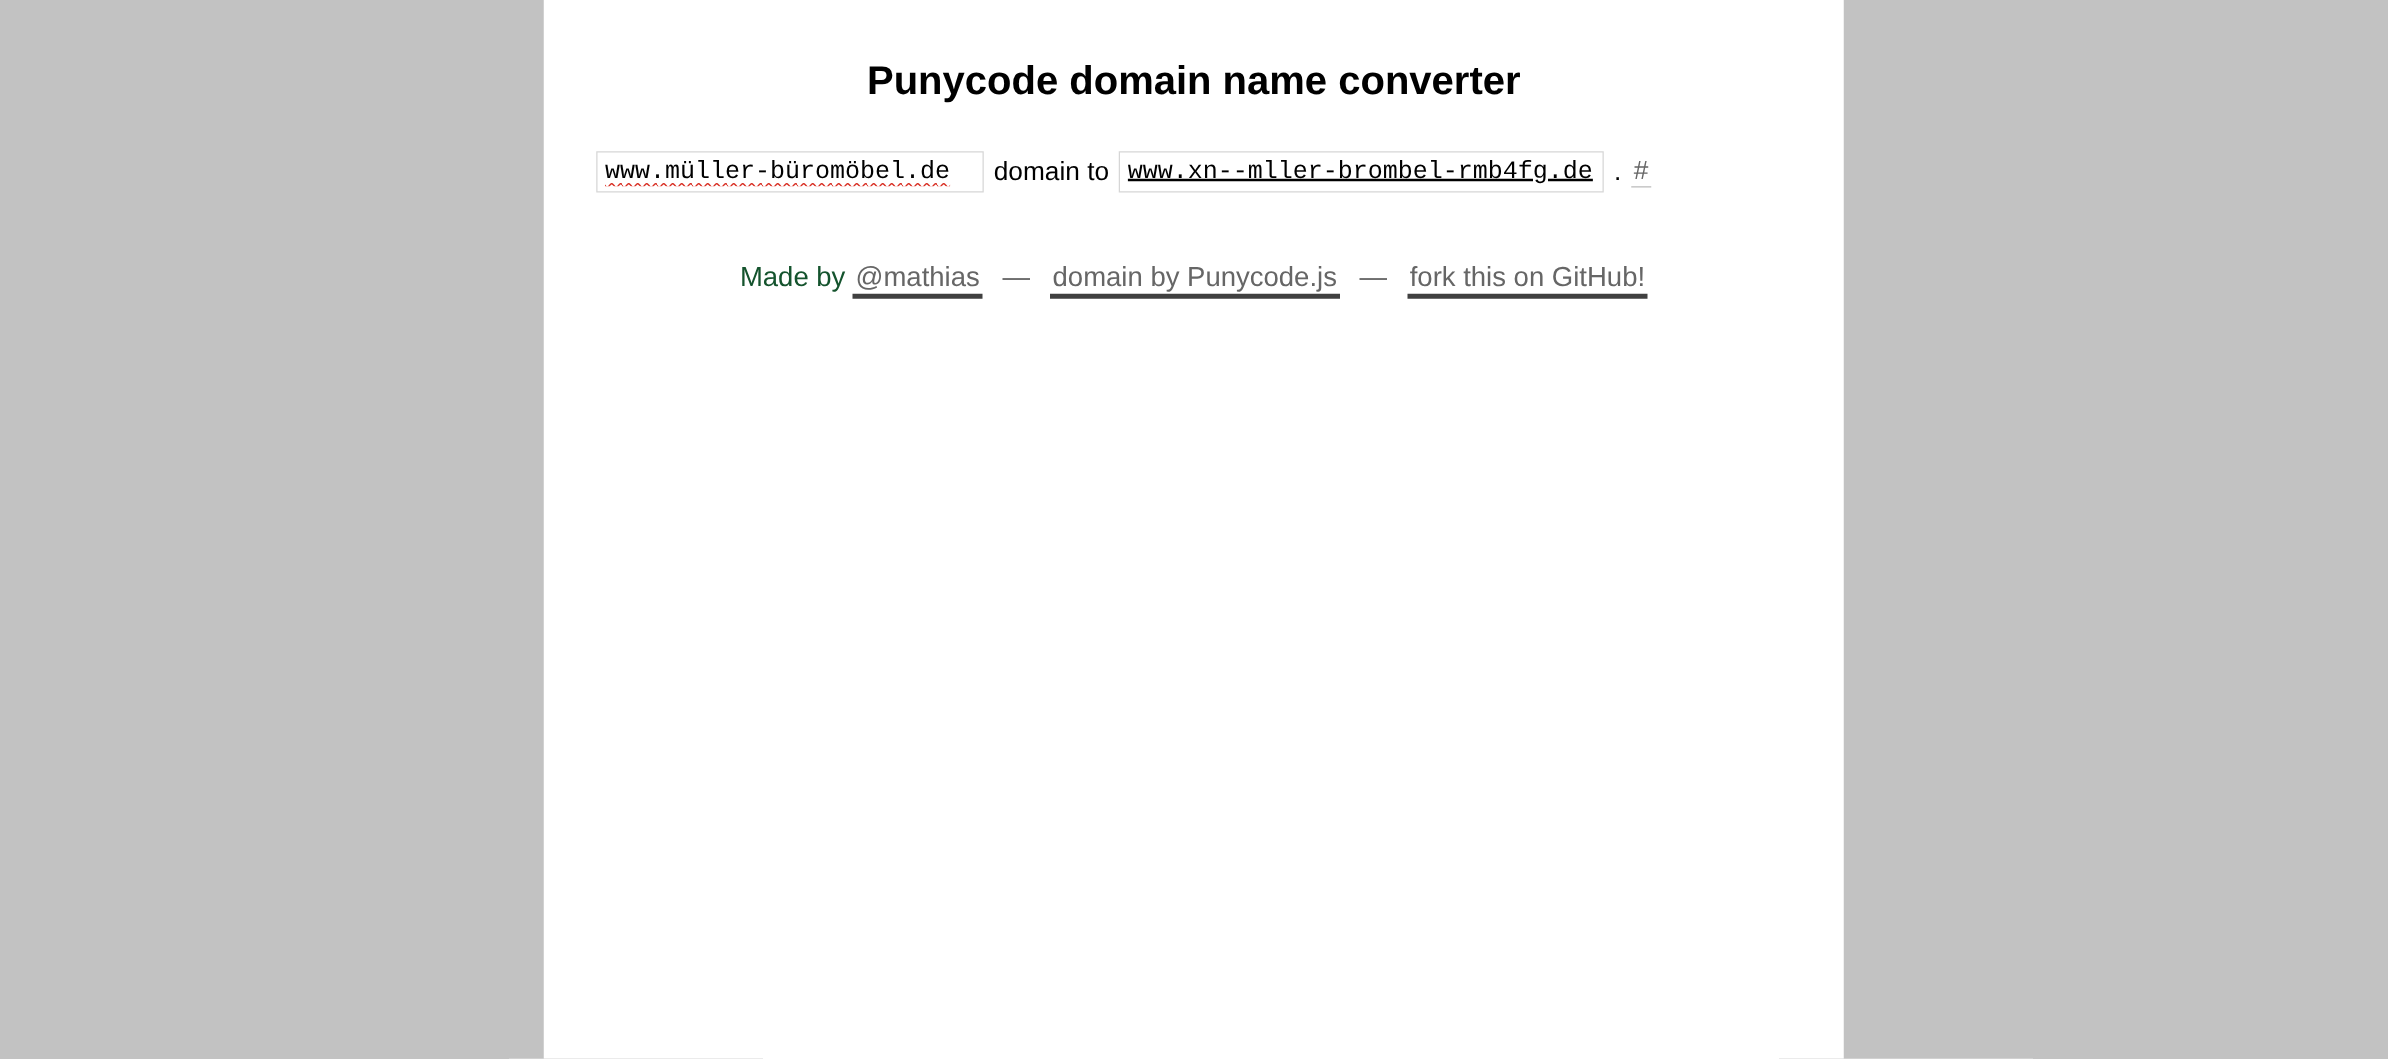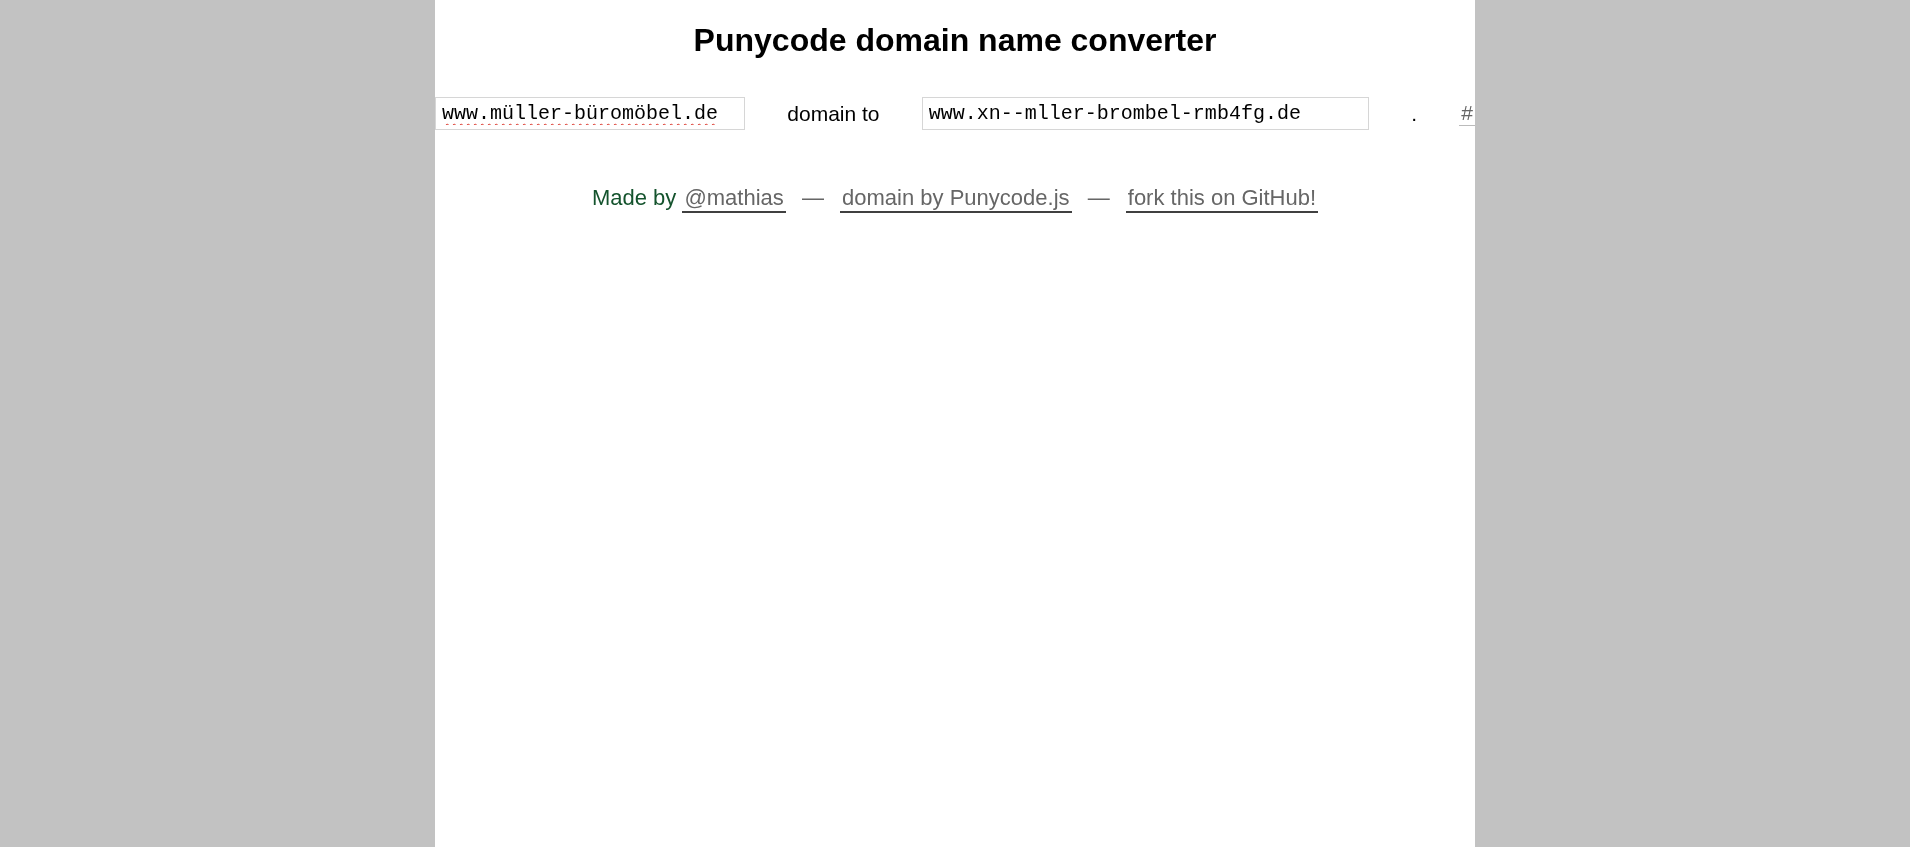--- a/index.html
+++ b/index.html
@@ -11,59 +11,61 @@
       background: #c2c2c2;
       font-family: -apple-system, BlinkMacSystemFont, "Segoe UI", Helvetica, Arial, sans-serif;
       display: flex;
       justify-content: center;
       min-height: 847px;
     }
     .page {
       background: #ffffff;
       width: 1040px;
       min-height: 847px;
-      padding-top: 22px;
+      padding-top: 46px;
       text-align: center;
     }
     h1 {
       font-size: 32px;
       font-weight: 700;
       color: #000;
       margin-bottom: 38px;
     }
     .converter-line {
       font-size: 21px;
       color: #000;
       margin-bottom: 55px;
       display: flex;
       align-items: center;
-      justify-content: space-between;
+      justify-content: flex-start;
       gap: 8px;
       flex-wrap: nowrap;
       white-space: nowrap;
+      margin-left: 42px;
     }
     .converter-line input[type="text"] {
       font-family: ui-monospace, SFMono-Regular, "SF Mono", Menlo, Consolas, "Liberation Mono", monospace;
       font-size: 20px;
       padding: 4px 6px;
       border: 1px solid #d6d6d6;
       background: #fff;
       color: #000;
       outline: none;
     }
     #decoded-input {
       width: 310px;
       text-decoration-line: underline;
       text-decoration-style: wavy;
       text-decoration-color: #d93025;
       text-decoration-thickness: 1px;
       text-underline-offset: 4px;
     }
     #encoded-input {
-      width: 447px;
+      width: 388px;
+      text-decoration: underline;
     }
     .period {
       font-size: 21px;
       color: #000;
     }
     .hash-link {
       font-size: 21px;
       color: #666;
       text-decoration: none;
       border-bottom: 1px solid #bbb;
@@ -74,21 +76,21 @@
       color: #000;
     }
     .footer .made-by {
       color: #14532d;
     }
     .footer a, .footer .sep {
       color: #666;
     }
     .footer a {
       text-decoration: none;
-      border-bottom: 2px solid #404040;
+      border-bottom: 4px solid #404040;
       padding: 0 2px 1px 2px;
     }
     .footer .sep {
       margin: 0 10px;
     }
   </style>
 </head>
 <body>
 
 <div class="page">

